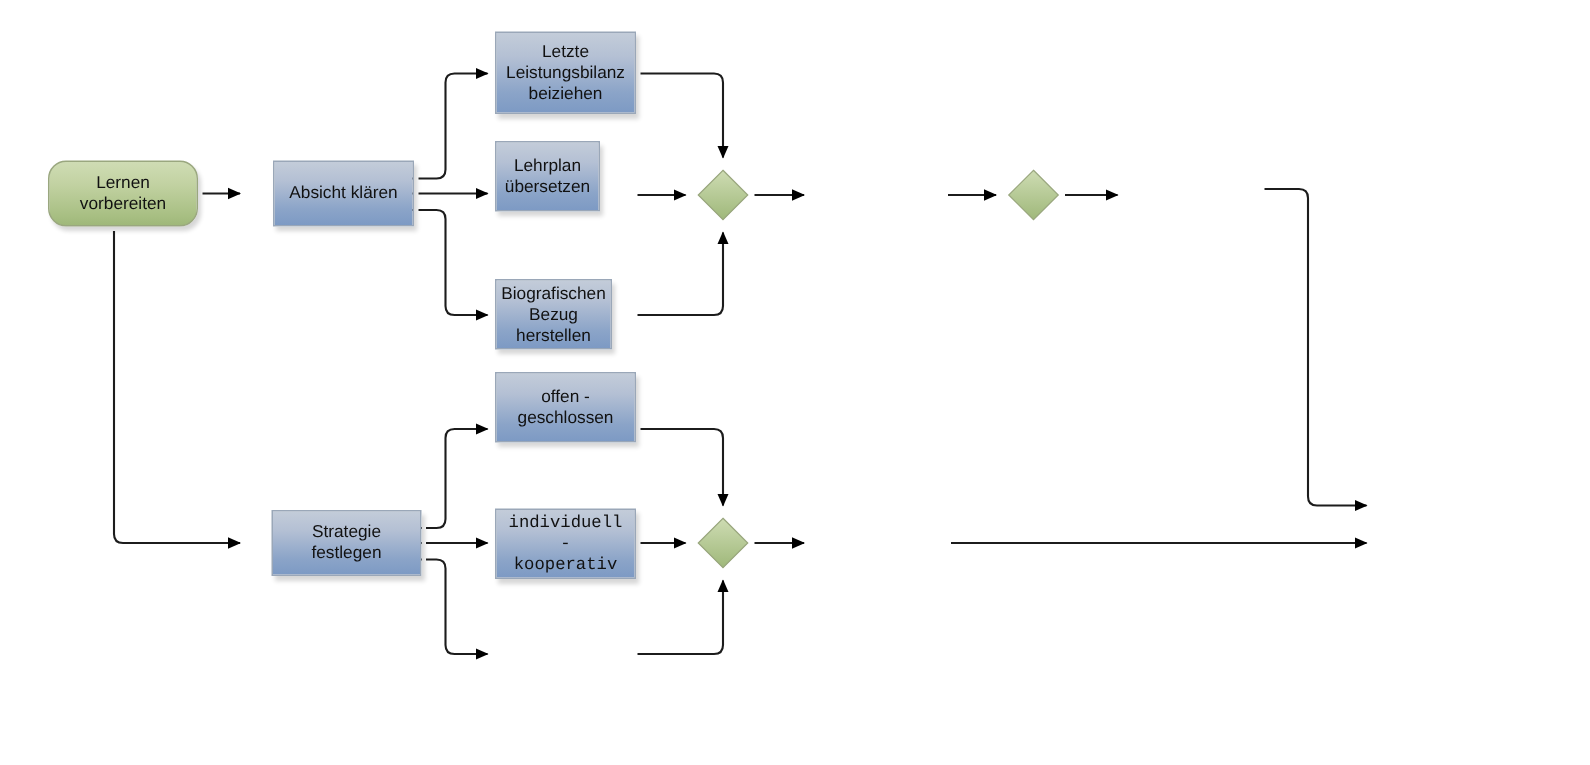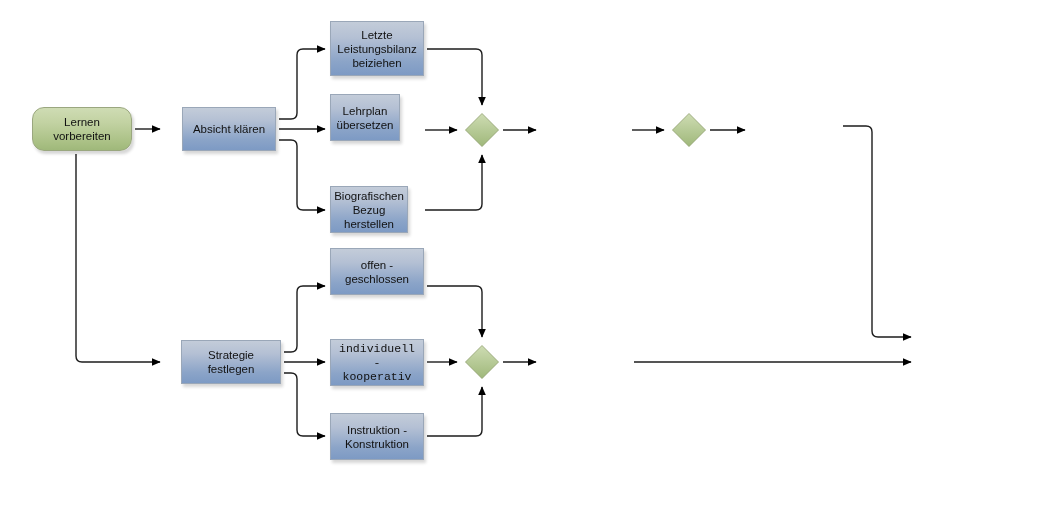--- a/index.html
+++ b/index.html
@@ -201,24 +201,20 @@
   <div class="node process" style="left:330px; top:248px; width:94px; height:47px;">
     <span>offen -
 geschlossen</span>
   </div>
 
   <div class="node process" style="left:330px; top:339px; width:94px; height:47px;font-family:Liberation Mono, monospace;">
     <span>individuell -
 kooperativ</span>
   </div>
 
-  <div class="node process" style="left:330px; top:413px; width:94px; height:47px;">
-    <span>Instruktion -
-Konstruktion</span>
-  </div>
 
   <div class="node decision" style="left:462px; top:342px; width:40px; height:40px;">
     <svg class="dia-svg" viewBox="0 0 40 40">
       <polygon points="20,1.5 38.5,20 20,38.5 1.5,20" fill="url(#dgrad1)" stroke="#ffffff" stroke-width="2.6"></polygon>
       <polygon points="20,3.5 36.5,20 20,36.5 3.5,20" fill="url(#dgrad1)" stroke="#9aa77f" stroke-width="0.8"></polygon>
     </svg>
   </div>
 
 
 

